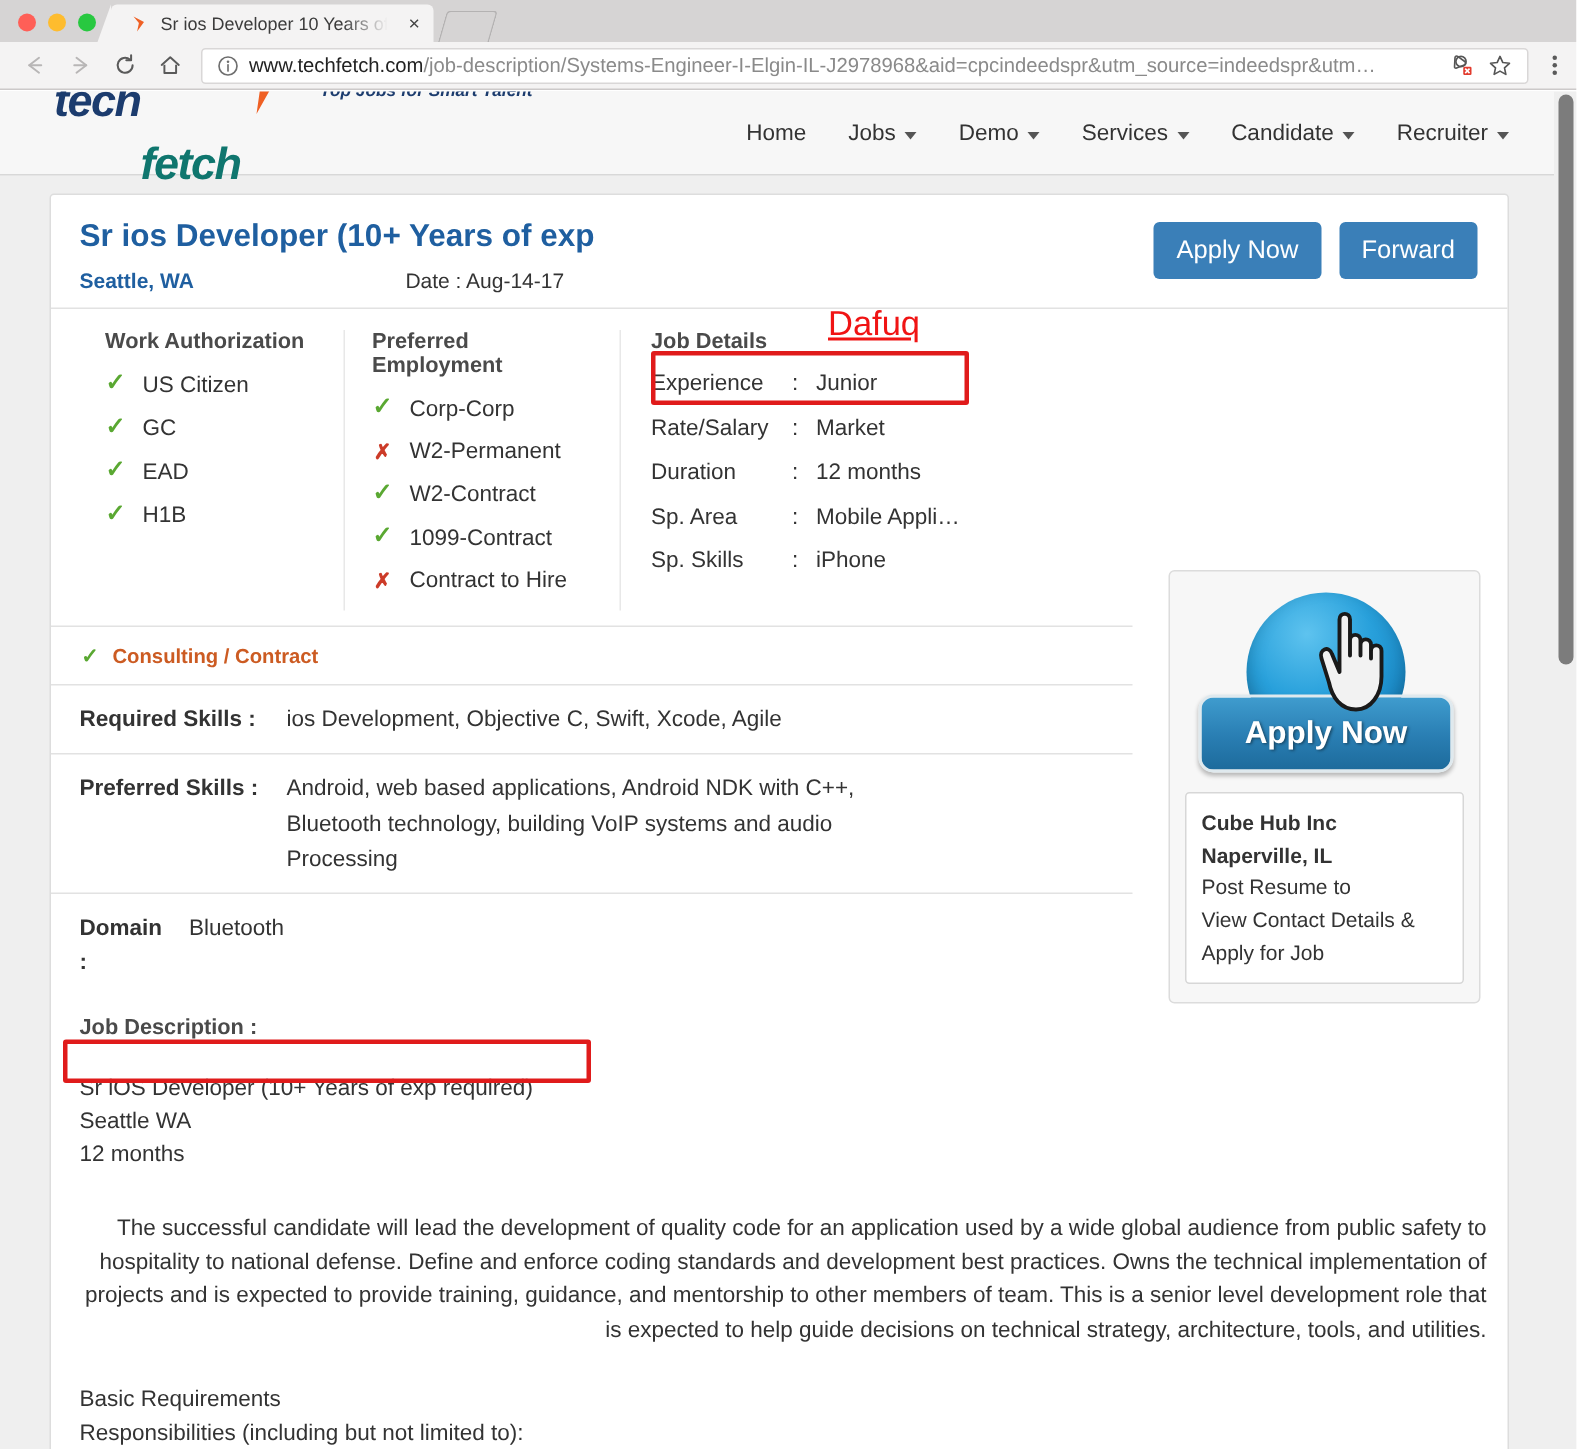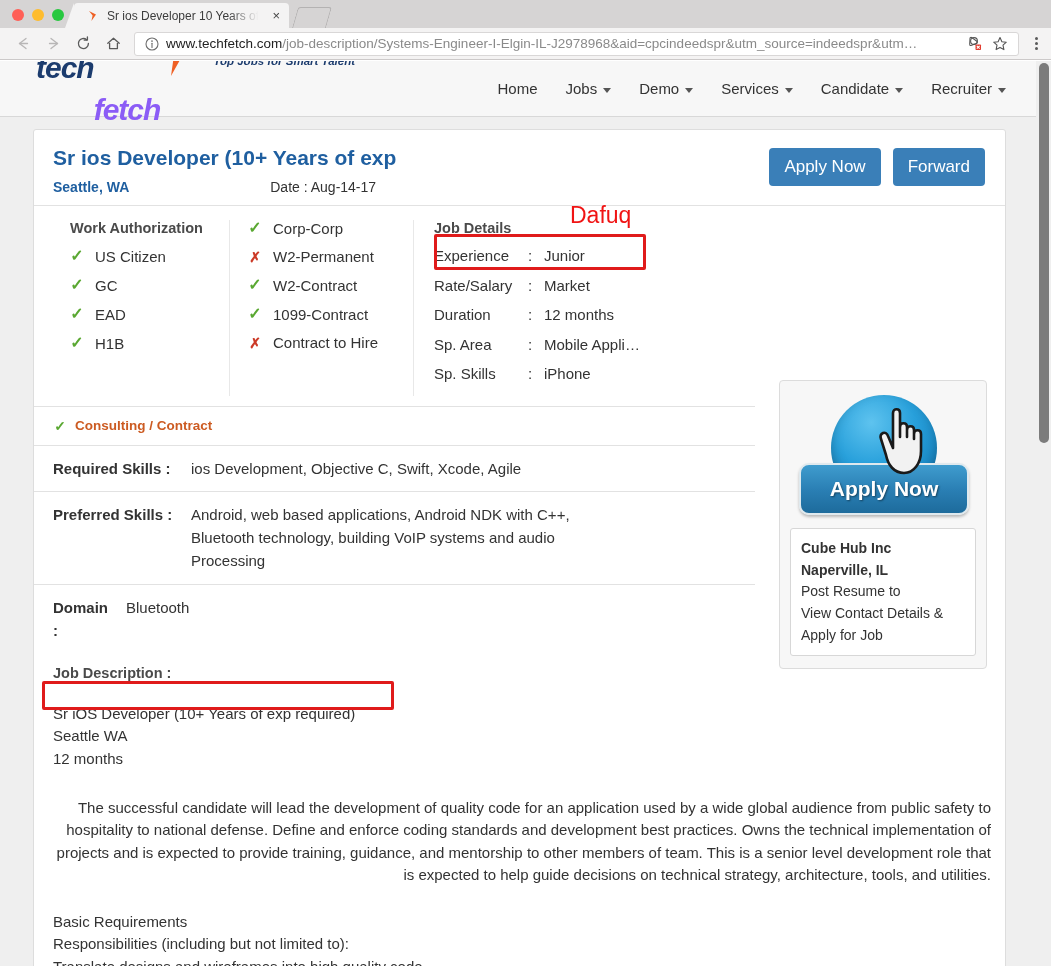--- a/index.html
+++ b/index.html
@@ -116,21 +116,21 @@
     height: 56px; display: flex; align-items: center;
     padding: 0 30px 0 36px;
     width: 1036px;
   }
   .logo { display:flex; flex-direction: row; line-height:1;justify-content:center; }
   .logo-main {
     font-size: 30px; font-weight: bold; font-style: italic;
     letter-spacing: -1px; display:flex; align-items:flex-start;
   }
   .logo-tech { color: #1c3c6e; }
-  .logo-fetch { color: #8b5cf6; margin-top: 42px; }
+  .logo-fetch { color: #0f766e; margin-top: 42px; }
   .logo-arrow { margin-left: 1px; margin-top: -4px; }
   .logo-tag {
     font-size: 11.5px; font-weight: bold; font-style: italic;
     color: #1c3c6e; margin-top: 3px; margin-left: 26px;
   }
   .nav { margin-left: auto; display: flex; align-items: center; gap: 28px; }
   .nav-item {
     font-size: 15px; color: #333; cursor: pointer;
     display: flex; align-items: center; gap: 6px;
   }
@@ -410,20 +410,21 @@
                 <span class="mark yes">✓</span>
                 <span>EAD</span>
               </div>
             <div class="chk-row">
                 <span class="mark yes">✓</span>
                 <span>H1B</span>
               </div>
           </div>
 
           <div class="col c2">
+            <div class="col-title">Preferred Employment</div>
             <div class="chk-row">
                 <span class="mark yes">✓</span>
                 <span>Corp-Corp</span>
               </div>
             <div class="chk-row">
                 <span class="mark no">✗</span>
                 <span>W2-Permanent</span>
               </div>
             <div class="chk-row">
                 <span class="mark yes">✓</span>
@@ -462,21 +463,21 @@
                 <span class="det-val">Mobile Appli…</span>
               </div>
             <div class="det-row">
                 <span class="det-label">Sp. Skills</span>
                 <span class="det-colon">:</span>
                 <span class="det-val">iPhone</span>
               </div>
           </div>
 
           <div class="annot-box" style="left:400px; top:28px; width:212px; height:36px;"></div>
-          <div class="annot-text" style="left:536px; top:-4px;">Dafuq</div>
+          <div class="annot-text" style="left:518px; top:-4px;text-decoration:underline;">Dafuq</div>
         </div>
 
         <div class="strip consult">
           <span class="mark yes">✓</span>
           <span>Consulting / Contract</span>
         </div>
 
         <div class="strip">
           <div class="srow req">
             <span class="k">Required Skills :</span>

